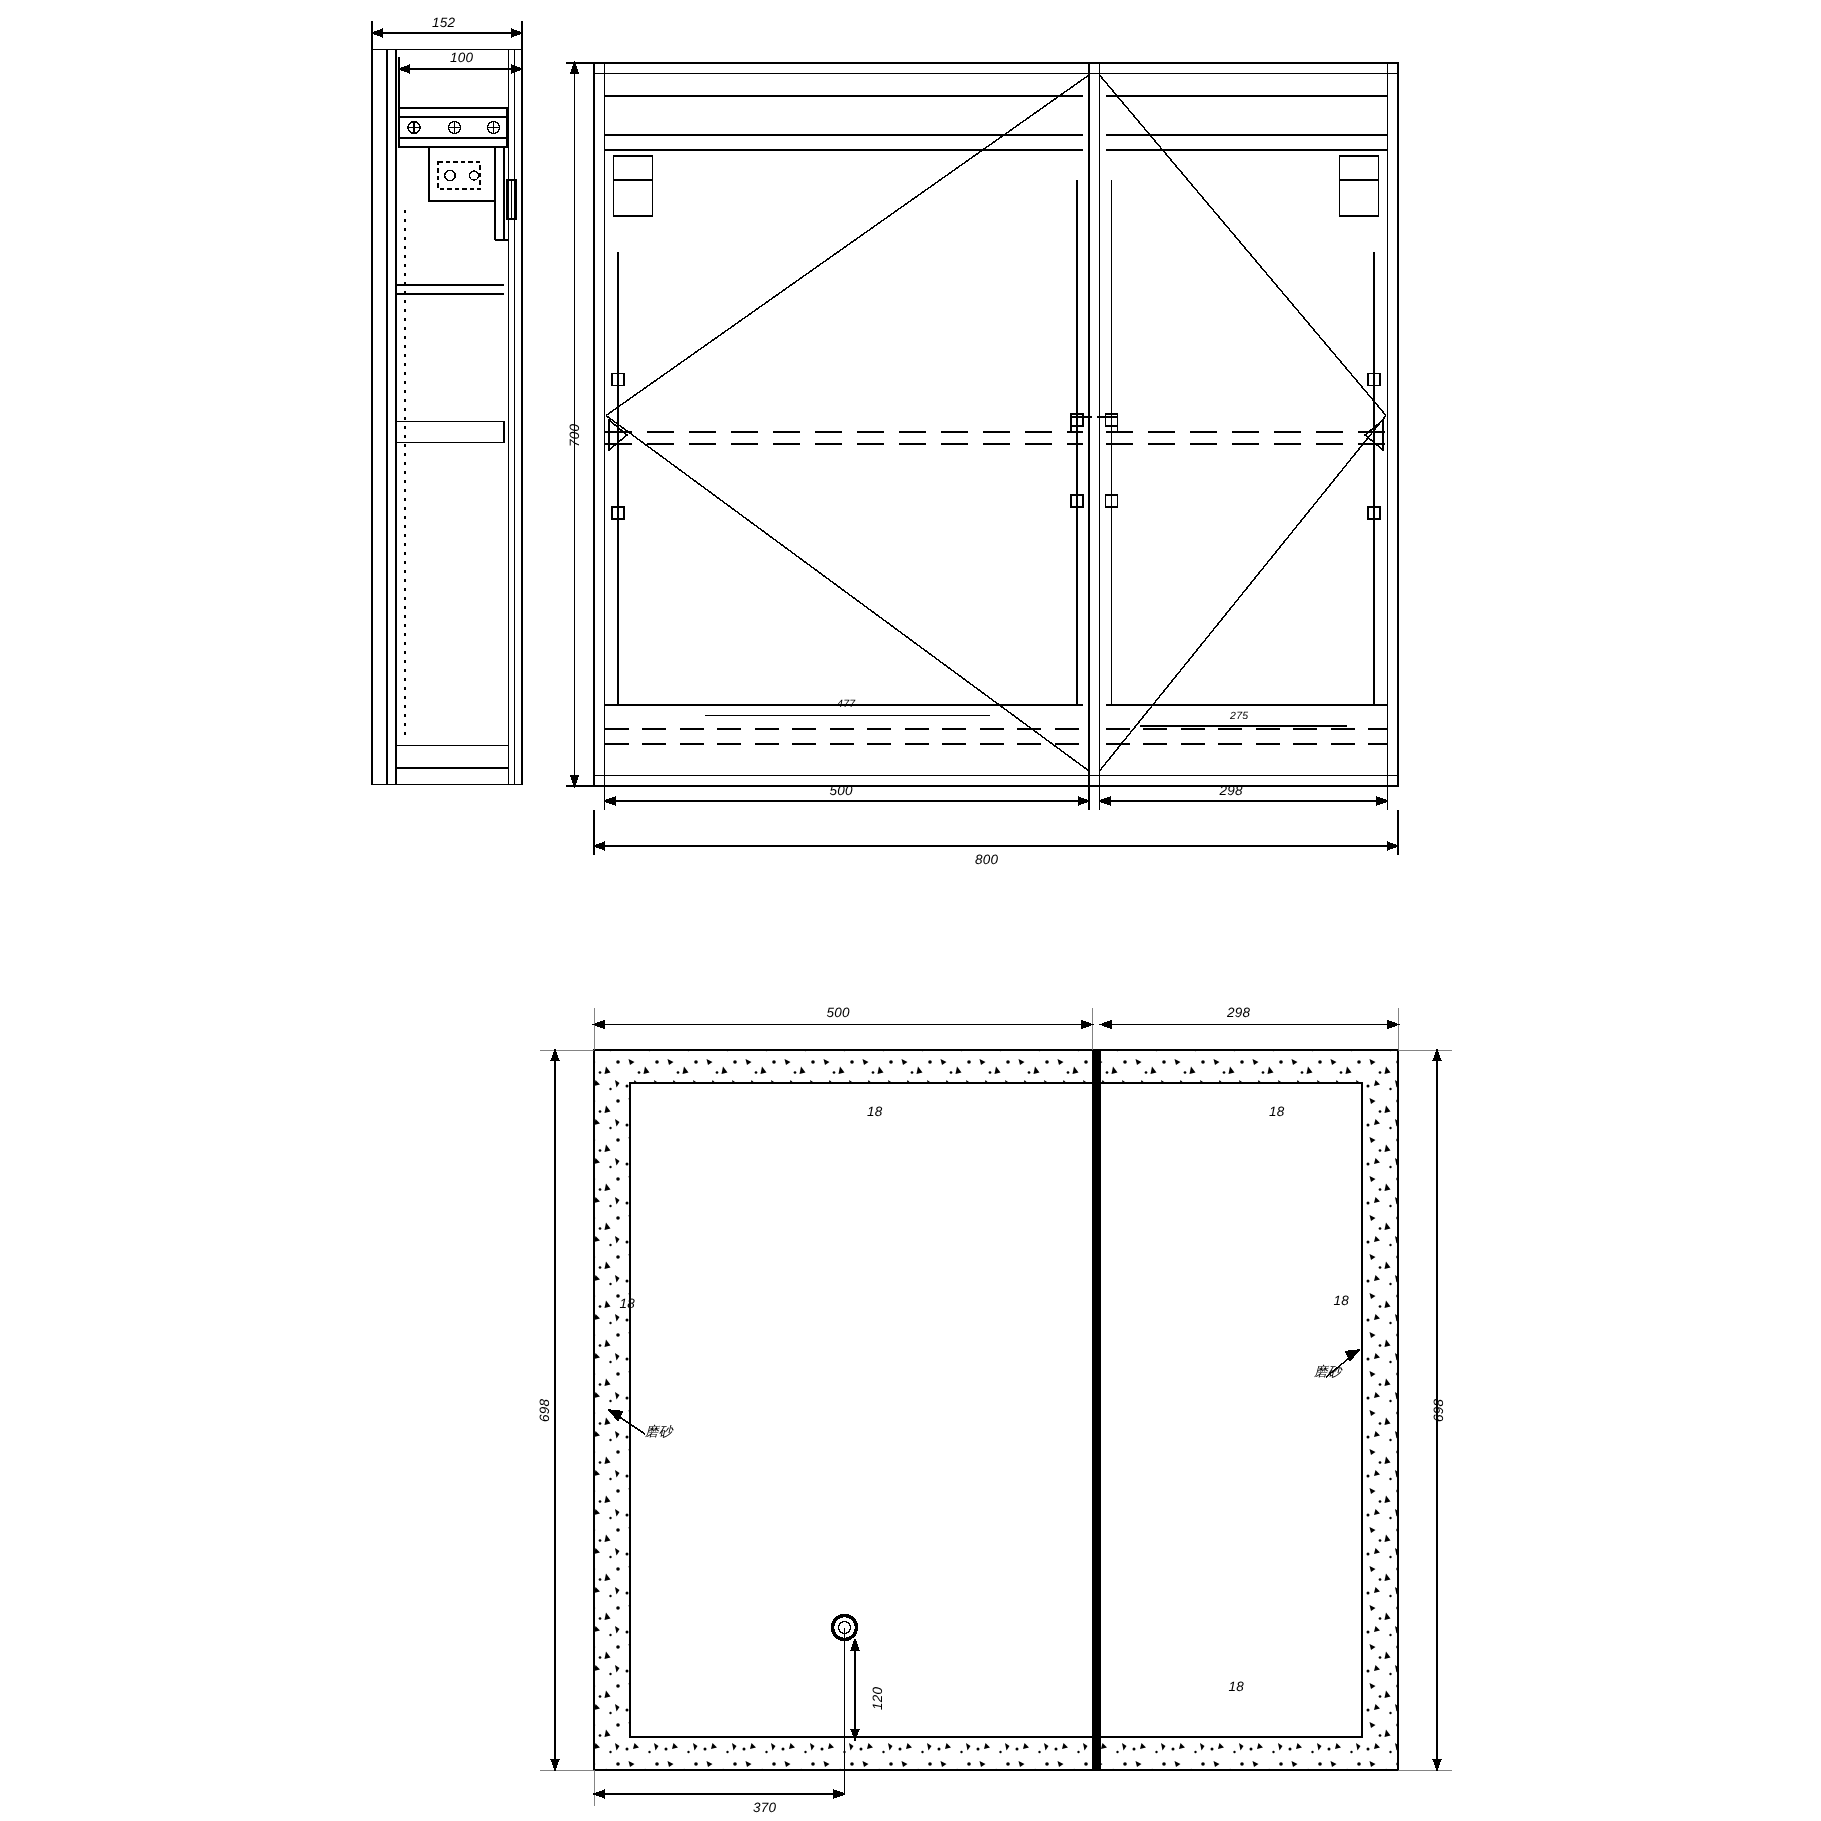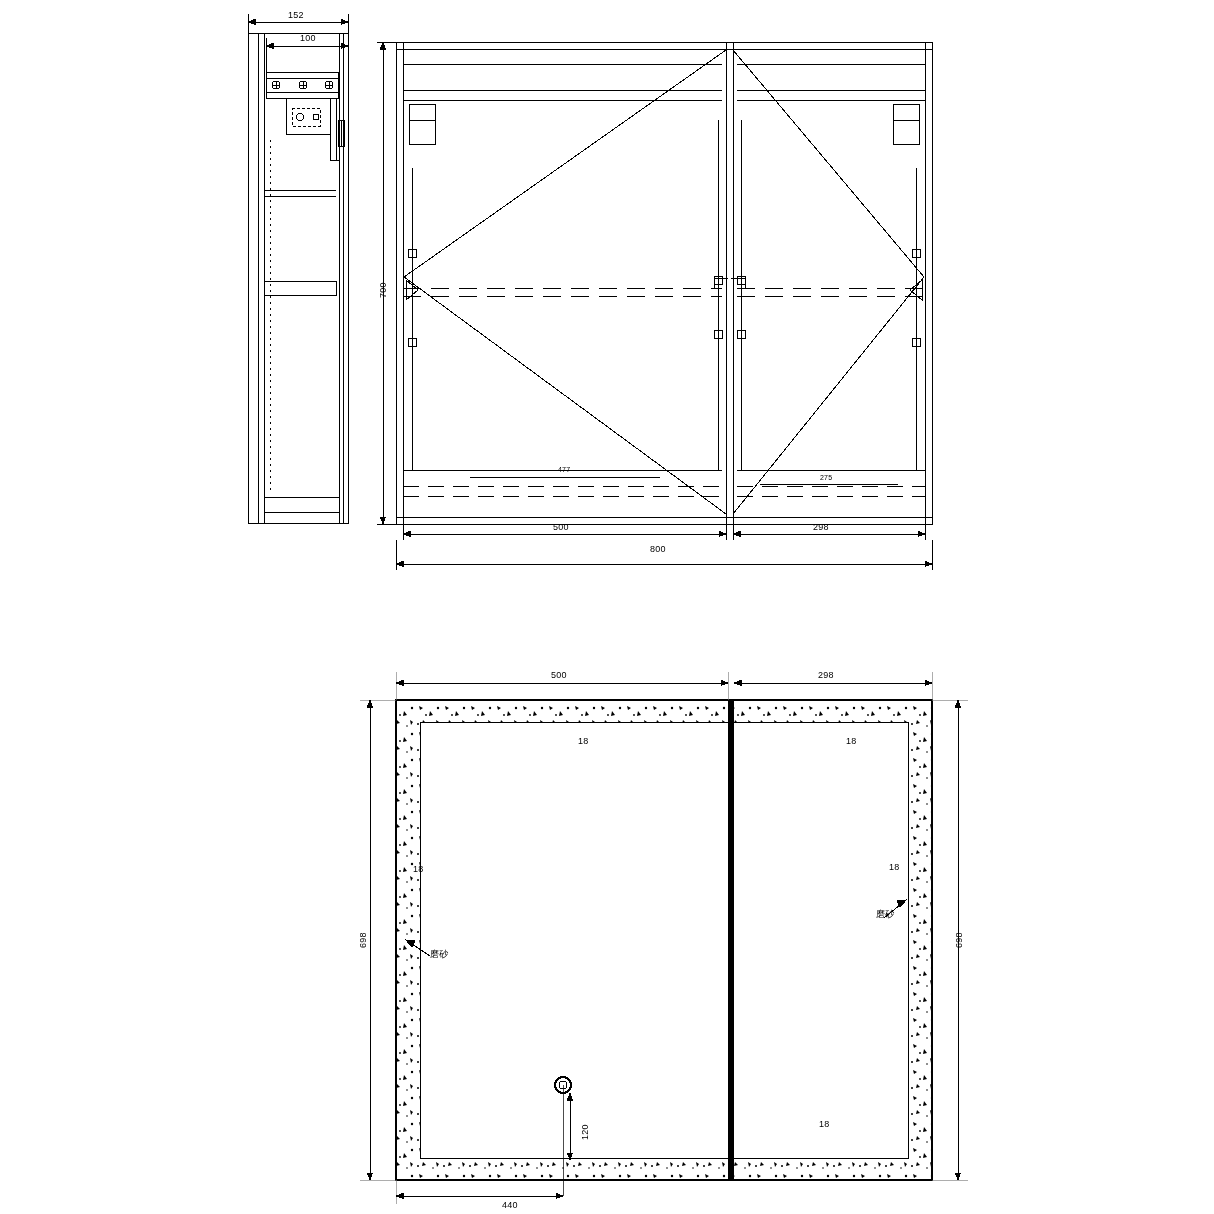--- a/index.html
+++ b/index.html
@@ -1,17 +1,17 @@
 <!DOCTYPE html>
 <html><head>
 <meta charset="utf-8">
 <style>
   html,body{margin:0;padding:0;background:#ffffff;}
   body{width:1214px;height:1214px;position:relative;font-family:"Liberation Sans",sans-serif;color:#000;overflow:hidden;}
-  .stage{position:absolute;left:0;top:0;width:1214px;height:1086px;}
+  .stage{position:absolute;left:0;top:0;width:1214px;height:1086px;font-style:italic;}
   svg{position:absolute;left:0;top:0;width:1214px;height:1214px;}
   .lbl{position:absolute;font-size:9px;color:#000;white-space:nowrap;letter-spacing:0.2px;}
   .lbl.small{font-size:7px;}
   .lbl.rot{transform-origin:0 0;}
   .lbl.cn{font-family:"DejaVu Sans",sans-serif;font-size:9px;}
 </style>
 </head>
 <body>
 
 <div class="stage">
@@ -232,36 +232,36 @@
       <path d="M396 1196 l7 -2.5 0 5 z" fill="#000"></path>
       <path d="M563 1196 l-7 -2.5 0 5 z" fill="#000"></path>
     </g>
   </g>
 </svg>
 
 <div class="lbl" style="left:288px;top:10px;">152</div>
 <div class="lbl" style="left:300px;top:33px;">100</div>
 
 <div class="lbl rot" style="left:378px;top:298px;transform:rotate(-90deg);">700</div>
-<div class="lbl" style="left:650px;top:544px;">800</div>
+<div class="lbl" style="left:650px;top:568px;">800</div>
 <div class="lbl" style="left:553px;top:522px;">500</div>
 <div class="lbl" style="left:813px;top:522px;">298</div>
 <div class="lbl small" style="left:558px;top:466px;">477</div>
 <div class="lbl small" style="left:820px;top:474px;">275</div>
 
 <div class="lbl" style="left:551px;top:670px;">500</div>
 <div class="lbl" style="left:818px;top:670px;">298</div>
 <div class="lbl rot" style="left:358px;top:948px;transform:rotate(-90deg);">698</div>
 <div class="lbl rot" style="left:954px;top:948px;transform:rotate(-90deg);">698</div>
 
 <div class="lbl" style="left:578px;top:736px;">18</div>
 <div class="lbl" style="left:846px;top:736px;">18</div>
 <div class="lbl" style="left:413px;top:864px;">18</div>
 <div class="lbl" style="left:889px;top:862px;">18</div>
 <div class="lbl" style="left:819px;top:1119px;">18</div>
 
 <div class="lbl rot" style="left:580px;top:1140px;transform:rotate(-90deg);">120</div>
-<div class="lbl" style="left:502px;top:1200px;">440</div>
+<div class="lbl" style="left:502px;top:1200px;">370</div>
 
 <div class="lbl cn" style="left:430px;top:948px;">磨砂</div>
 <div class="lbl cn" style="left:876px;top:908px;">磨砂</div>
 
 </div>
 
 </body></html>

